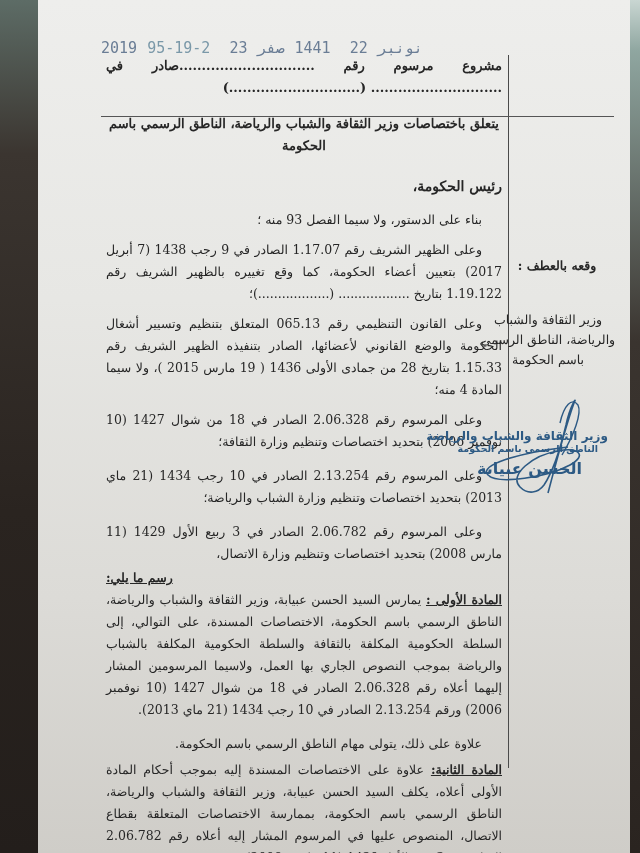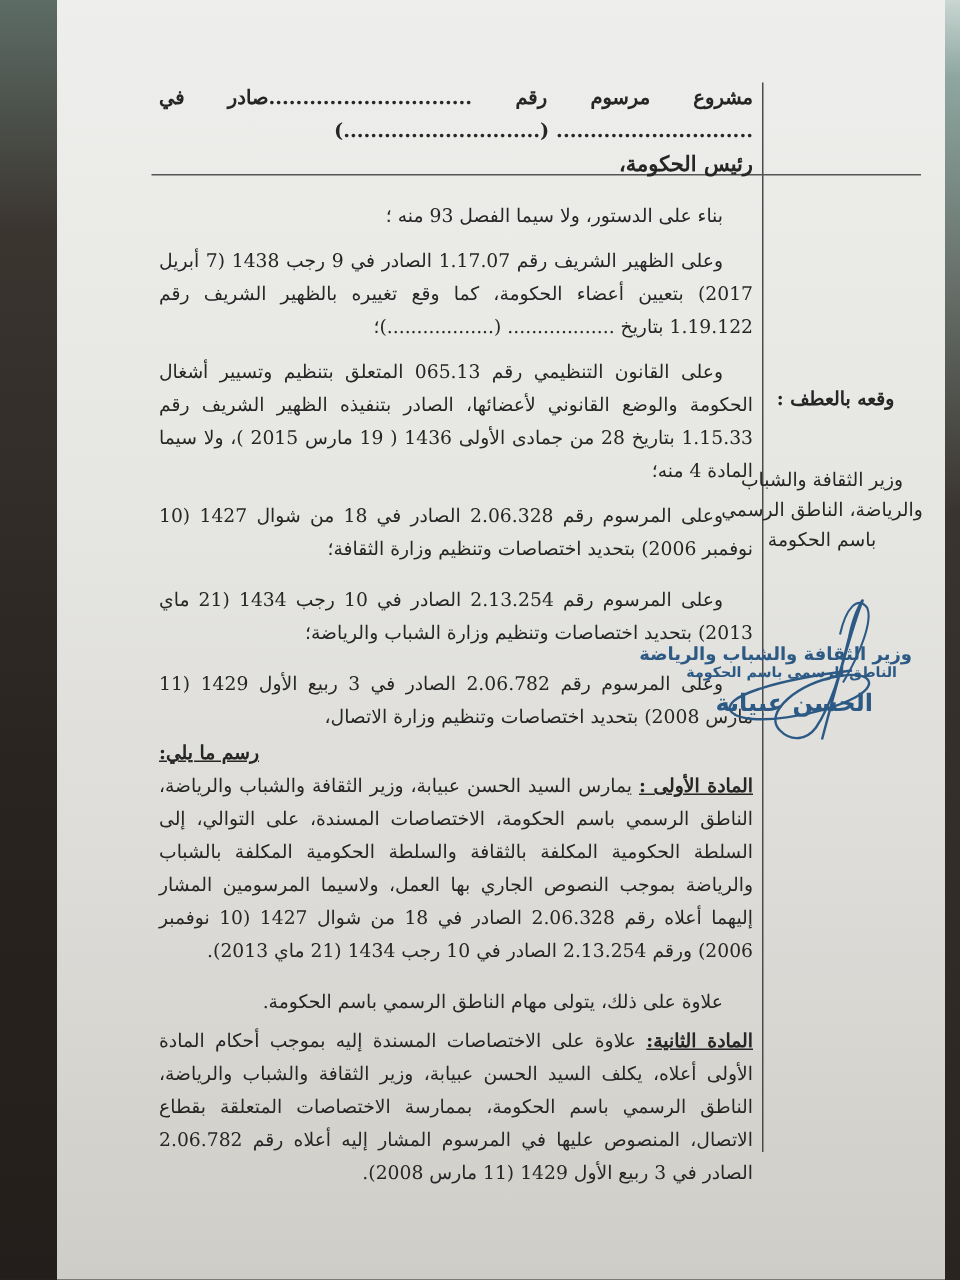--- a/index.html
+++ b/index.html
@@ -68,26 +68,32 @@
     }
   </style>
 </head>
 <body>
 
 <div class="bg-left"></div>
 <div class="bg-right"></div>
 
 <div class="paper">
 
+  <div class="stamp">
+    <span>2019</span><span>نونبر</span><span>22</span>
+    <span>1441</span><span>صفر</span><span>23</span>
+    <span class="st-num">2-19-95</span>
+  </div>
 
   <div class="vline"></div>
   <div class="hline"></div>
 
   <div class="body-text">
     <p class="title-line">مشروع مرسوم رقم ..............................صادر في ............................. (.............................)</p>
+    <p class="subject">يتعلق باختصاصات وزير الثقافة والشباب والرياضة، الناطق الرسمي باسم الحكومة</p>
 
     <p class="head">رئيس الحكومة،</p>
     <p class="indent">بناء على الدستور، ولا سيما الفصل 93 منه ؛</p>
     <p class="indent gap">وعلى الظهير الشريف رقم 1.17.07 الصادر في 9 رجب 1438 (7 أبريل 2017) بتعيين أعضاء الحكومة، كما وقع تغييره بالظهير الشريف رقم 1.19.122 بتاريخ .................. (..................)؛</p>
     <p class="indent gap">وعلى القانون التنظيمي رقم 065.13 المتعلق بتنظيم وتسيير أشغال الحكومة والوضع القانوني لأعضائها، الصادر بتنفيذه الظهير الشريف رقم 1.15.33 بتاريخ 28 من جمادى الأولى 1436 ( 19 مارس 2015 )، ولا سيما المادة 4 منه؛</p>
     <p class="indent gap">وعلى المرسوم رقم 2.06.328 الصادر في 18 من شوال 1427 (10 نوفمبر 2006) بتحديد اختصاصات وتنظيم وزارة الثقافة؛</p>
     <p class="indent">وعلى المرسوم رقم 2.13.254 الصادر في 10 رجب 1434 (21 ماي 2013) بتحديد اختصاصات وتنظيم وزارة الشباب والرياضة؛</p>
     <p class="indent">وعلى المرسوم رقم 2.06.782 الصادر في 3 ربيع الأول 1429 (11 مارس 2008) بتحديد اختصاصات وتنظيم وزارة الاتصال،</p>
 
     <p class="center-head">رسم ما يلي:</p>

